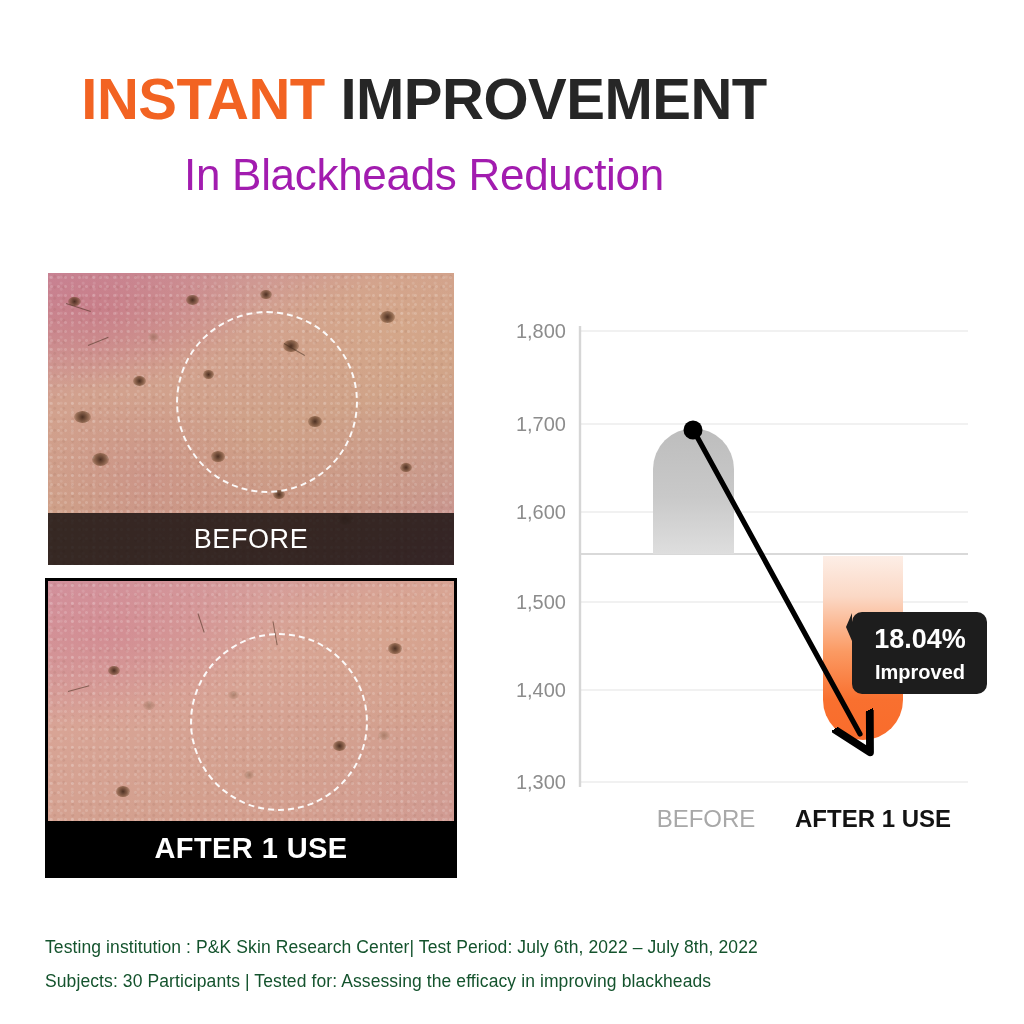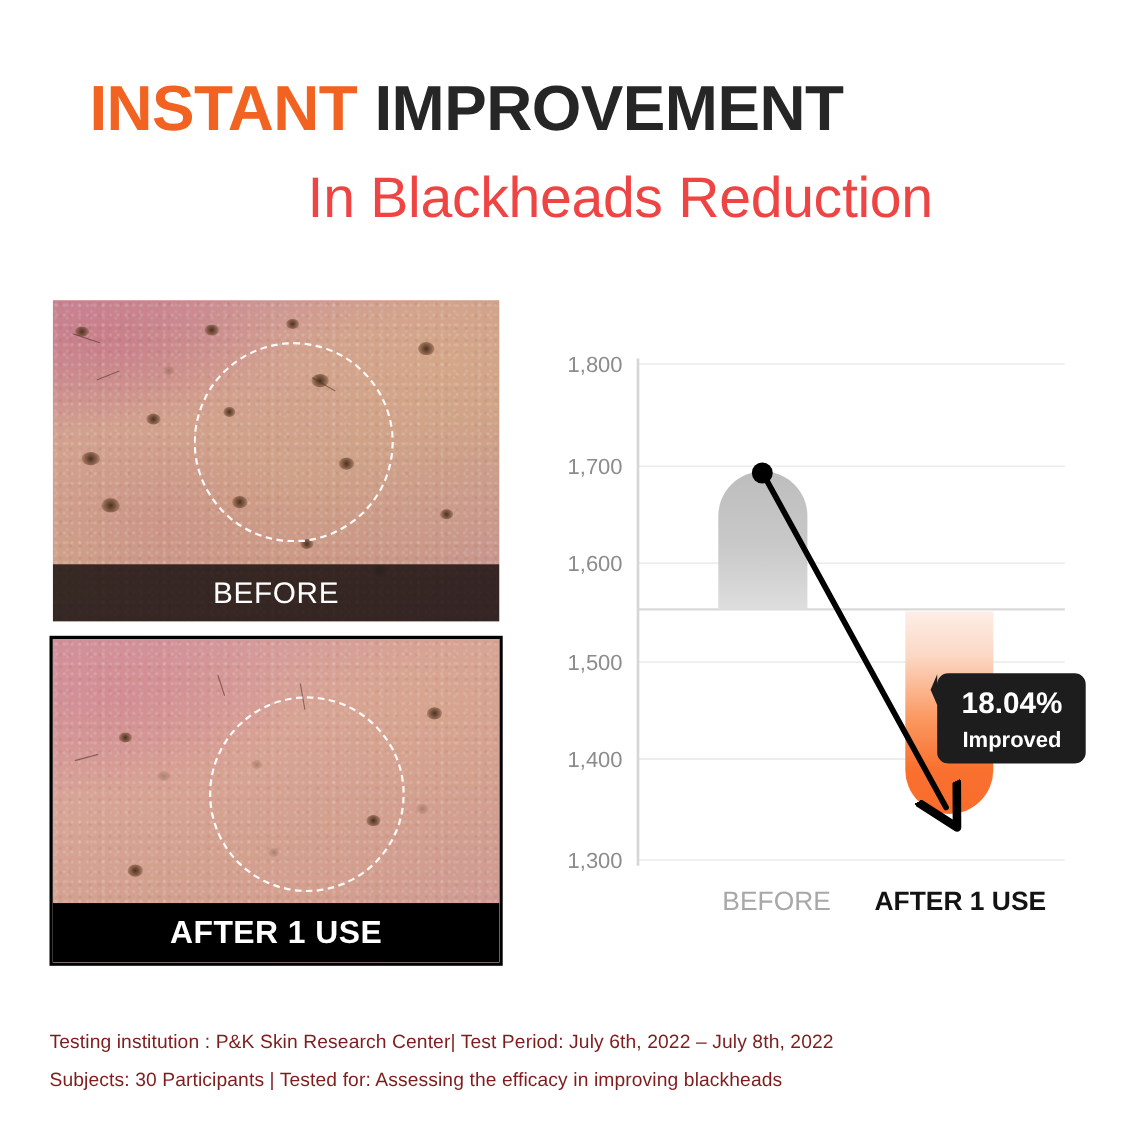--- a/index.html
+++ b/index.html
@@ -17,24 +17,24 @@
     text-align:center;
     font-size:58px;
     font-weight:bold;
     letter-spacing:-0.5px;
     line-height:1;
     margin-top:70px;
     color:#262626;
   }
   #title .accent { color:#f26322; }
   #subtitle {
-    text-align:right;
-    font-size:52px;
+    text-align:center;
+    font-size:44px;
     font-weight:normal;
-    color:#ef4444;
+    color:#a21caf;
     margin-top:22px;
     letter-spacing:-0.3px;
   }
 
   
   .photo-card {
     position:absolute;
     overflow:hidden;
   }
   #photo-before { left:48px; top:273px; width:406px; height:292px; }
@@ -103,21 +103,21 @@
     font-size:29px; font-weight:bold; letter-spacing:.4px;
   }
 
   
   #chart { position:absolute; left:480px; top:300px; width:520px; height:545px;text-decoration:underline; }
   #chart svg { display:block; }
 
   
   #footer {
     position:absolute; left:45px; top:930px; width:940px;
-    color:#7f1d1d;
+    color:#14532d;
     font-size:17.5px;
     line-height:34px;
     letter-spacing:.1px;
   }
 </style>
 </head>
 <body>
 
 <div id="header">
   <div id="title">

